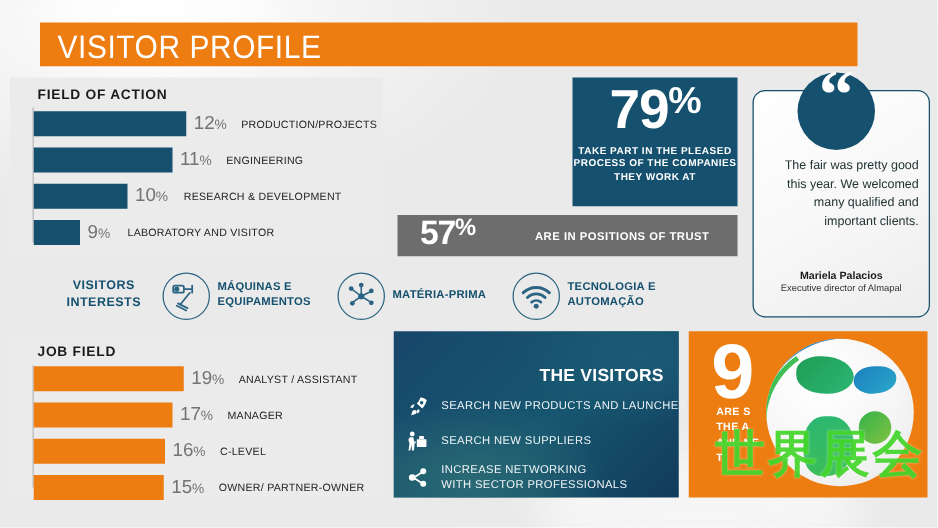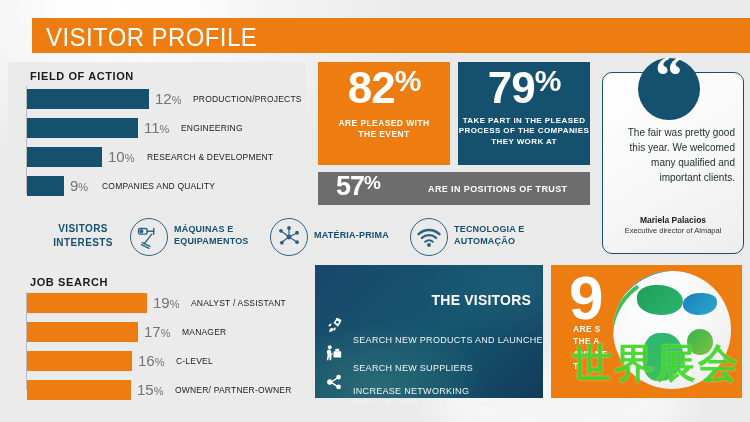--- a/index.html
+++ b/index.html
@@ -13,21 +13,21 @@
     position:absolute;left:0;top:0;width:750px;height:422px;
     background:
       radial-gradient(ellipse 300px 160px at 120px 10px, #ffffff 0%, #f2f2f2 60%, #eaeaea 100%),
       radial-gradient(ellipse 420px 200px at 560px 400px, #ffffff 0%, #efefef 70%, #e8e8e8 100%),
       linear-gradient(160deg,#fbfbfb 0%,#f0f0f0 45%,#e9e9e9 100%);
   }
   .blob{position:absolute;border-radius:50%;filter:blur(14px);opacity:.55;background:#ffffff;}
 
   
   #titlebar{
-    position:absolute;left:32px;top:18px;width:718px;height:35px;
+    position:absolute;left:32px;top:18px;width:654px;height:35px;
     background:#ee7d11;
   }
   #titlebar .t{
     position:absolute;left:14px;top:4px;
     color:#ffffff;font-size:26px;letter-spacing:.5px;
     font-family:"Liberation Sans", sans-serif;font-weight:300;
     transform:scaleX(.92);transform-origin:left center;
     white-space:nowrap;
   }
 
@@ -125,21 +125,21 @@
       linear-gradient(135deg,#18476b 0%,#16566f 55%,#123b5c 100%);
   }
   #obj-title{
     position:absolute;right:12px;top:9px;width:200px;text-align:right;
     color:#fff;font-size:14px;font-weight:bold;line-height:1.25;letter-spacing:.2px;
   }
   .obj-row{position:absolute;left:8px;height:24px;}
   .obj-ic{position:absolute;left:0;top:0;width:24px;height:24px;}
   .obj-tx{
     position:absolute;left:30px;top:4px;color:#eef3f6;font-size:9px;
-    letter-spacing:.3px;line-height:1.3;white-space:nowrap;margin-top:16px;
+    letter-spacing:.3px;line-height:1.3;white-space:nowrap;
   }
   .obj-row.two .obj-tx{top:-1px;}
 
   
   #globepanel{left:551px;top:265px;width:191px;height:133px;background:#ee7d11;overflow:hidden;}
   #g9{
     position:absolute;left:18px;top:2px;color:#fff;font-size:62px;font-weight:bold;
     line-height:1;letter-spacing:-2px;
   }
   #gsub{
@@ -190,31 +190,24 @@
 
     <div class="barrow" style="top:85px;">
       <div class="bar teal" style="width:75px;"></div>
       <div class="pct" style="left:81px;"><span>10</span><span class="sm">%</span></div>
       <div class="lbl" style="left:120px;">RESEARCH &amp; DEVELOPMENT</div>
     </div>
 
     <div class="barrow" style="top:114px;">
       <div class="bar teal" style="width:37px;"></div>
       <div class="pct" style="left:43px;"><span>9</span><span class="sm">%</span></div>
-      <div class="lbl" style="left:75px;">COMPANIES AND QUALITY</div>
-    </div>
-  </div>
-
-  <div class="panel" id="stat82">
-    <div class="bignum"><span>82</span><span class="pc">%</span></div>
-    <div class="subtxt">
-      <span>ARE PLEASED WITH</span><br>
-      <span>THE EVENT</span>
-    </div>
-  </div>
+      <div class="lbl" style="left:75px;">LABORATORY AND VISITOR</div>
+    </div>
+  </div>
+
 
   <div class="panel" id="stat79">
     <div class="bignum"><span>79</span><span class="pc">%</span></div>
     <div class="subtxt">
       <span>TAKE PART IN THE PLEASED</span><br>
       <span>PROCESS OF THE COMPANIES</span><br>
       <span>THEY WORK AT</span>
     </div>
   </div>
 
@@ -291,21 +284,21 @@
         </svg>
       </div>
       <div class="int-lb">
         <span>TECNOLOGIA E</span><br>
         <span>AUTOMAÇÃO</span>
       </div>
     </div>
   </div>
 
   <div class="panel" id="jt-panel">
-    <div class="panel-title">JOB SEARCH</div>
+    <div class="panel-title">JOB FIELD</div>
     <div class="axis"></div>
 
     <div class="barrow" style="top:25px;">
       <div class="bar orange" style="width:120px;"></div>
       <div class="pct" style="left:126px;"><span>19</span><span class="sm">%</span></div>
       <div class="lbl" style="left:164px;">ANALYST / ASSISTANT</div>
     </div>
 
     <div class="barrow" style="top:54px;">
       <div class="bar orange" style="width:111px;"></div>

